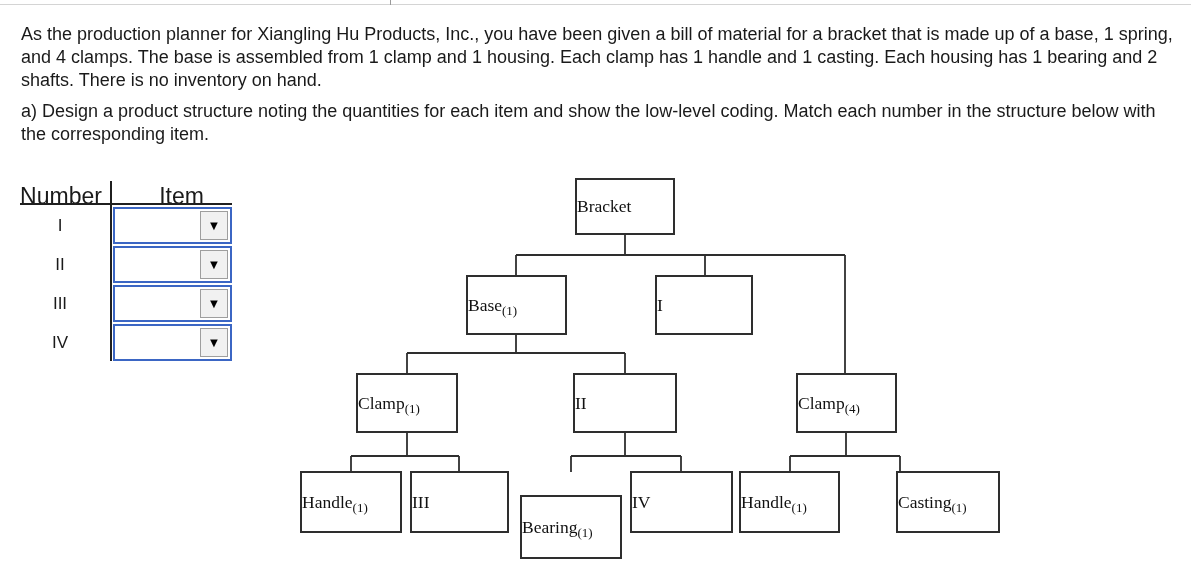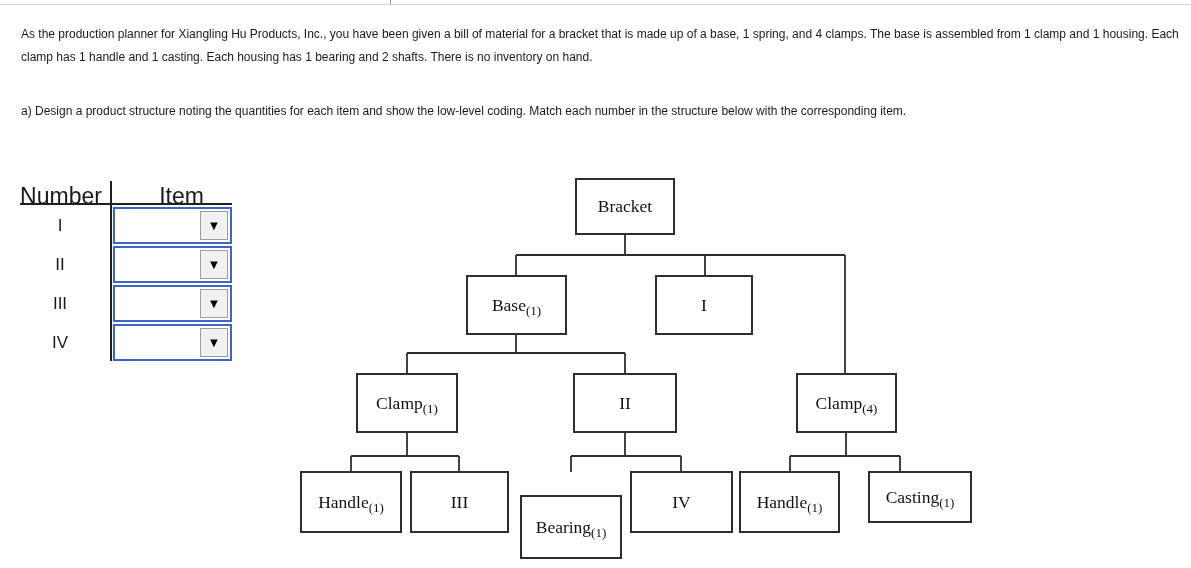--- a/index.html
+++ b/index.html
@@ -1,41 +1,41 @@
 <!DOCTYPE html>
 <html style="--dd-border: #3b66c4; --box-border: #2e2e2e;"><head>
 <meta charset="utf-8">
 <style>
   html,body{margin:0;padding:0;background:#ffffff;width:1191px;height:568px;overflow:hidden;
     font-family:"Liberation Sans","DejaVu Sans",sans-serif;color:#191919;}
   
   .top-rule{position:absolute;left:0;top:4px;width:1191px;height:1px;background:#d4d4d4;}
   .top-tick{position:absolute;left:390px;top:0;width:1px;height:5px;background:#9a9a9a;}
   
-  .para{position:absolute;left:21px;width:1160px;font-size:12px;line-height:23px;color:#1a1a1a;}
+  .para{position:absolute;left:21px;width:1160px;font-size:18px;line-height:23px;color:#1a1a1a;}
   #para1{top:23px;}
   #para2{top:100px;}
   
   .tbl-header{position:absolute;font-size:23px;color:#1a1a1a;text-align:center;}
   .tbl-vline{position:absolute;left:110px;top:181px;width:1.5px;height:180px;background:#1f1f1f;}
   .tbl-hline{position:absolute;left:20px;top:203px;width:212px;height:1.5px;background:#1f1f1f;}
   .num-cell{position:absolute;left:15px;width:90px;display:flex;align-items:center;justify-content:center;
     font-size:17px;color:#1a1a1a;}
   .dd{position:absolute;left:113px;width:119px;background:#ffffff;border:2px solid var(--dd-border,#3b66c4);
     box-sizing:border-box;cursor:default;}
   .dd-btn{position:absolute;top:2px;right:2px;bottom:2px;width:28px;background:#f1f1f1;
     border:1px solid #9e9e9e;box-sizing:border-box;display:flex;align-items:center;justify-content:center;}
   .dd-arrow{font-size:13px;color:#000;line-height:1;}
   .dd-value{position:absolute;left:6px;top:0;bottom:0;right:34px;display:flex;align-items:center;font-size:15px;}
   
   #diagram-layer{position:absolute;left:0;top:0;width:1191px;height:568px;}
   #connector-svg{position:absolute;left:0;top:0;width:1191px;height:568px;}
   #connector-svg line{stroke:var(--box-border,#2e2e2e);stroke-width:1.8;}
   .node{position:absolute;background:#ffffff;border:2px solid var(--box-border,#2e2e2e);box-sizing:border-box;
-    display:flex;align-items:center;justify-content:center;
+    display:flex;align-items:center;
     font-family:"Liberation Serif","DejaVu Serif",serif;font-size:17.5px;color:#111;}
   .node .sub{font-size:13px;transform:translateY(6px);}
 </style>
 </head>
 <body>
 
 <div class="top-rule"></div>
 <div class="top-tick"></div>
 
 <div id="para1" class="para">As the production planner for Xiangling Hu Products, Inc., you have been given a bill of material for a bracket that is made up of a base, 1 spring, and 4 clamps. The base is assembled from 1 clamp and 1 housing. Each clamp has 1 handle and 1 casting. Each housing has 1 bearing and 2 shafts. There is no inventory on hand.</div>
@@ -134,17 +134,17 @@
       <span>Bearing</span>
       <span class="sub">(1)</span>
     </div>
     <div class="node" style="left: 630px; top: 471px; width: 103px; height: 62px;">
       <span>IV</span>
     </div>
     <div class="node" style="left: 739px; top: 471px; width: 101px; height: 62px;">
       <span>Handle</span>
       <span class="sub">(1)</span>
     </div>
-    <div class="node" style="left: 868px; top: 471px; width: 104px; height: 52px;">
+    <div class="node" style="left: 896px; top: 471px; width: 104px; height: 62px;">
       <span>Casting</span>
       <span class="sub">(1)</span>
     </div>
   </div>
 
 </body></html>

